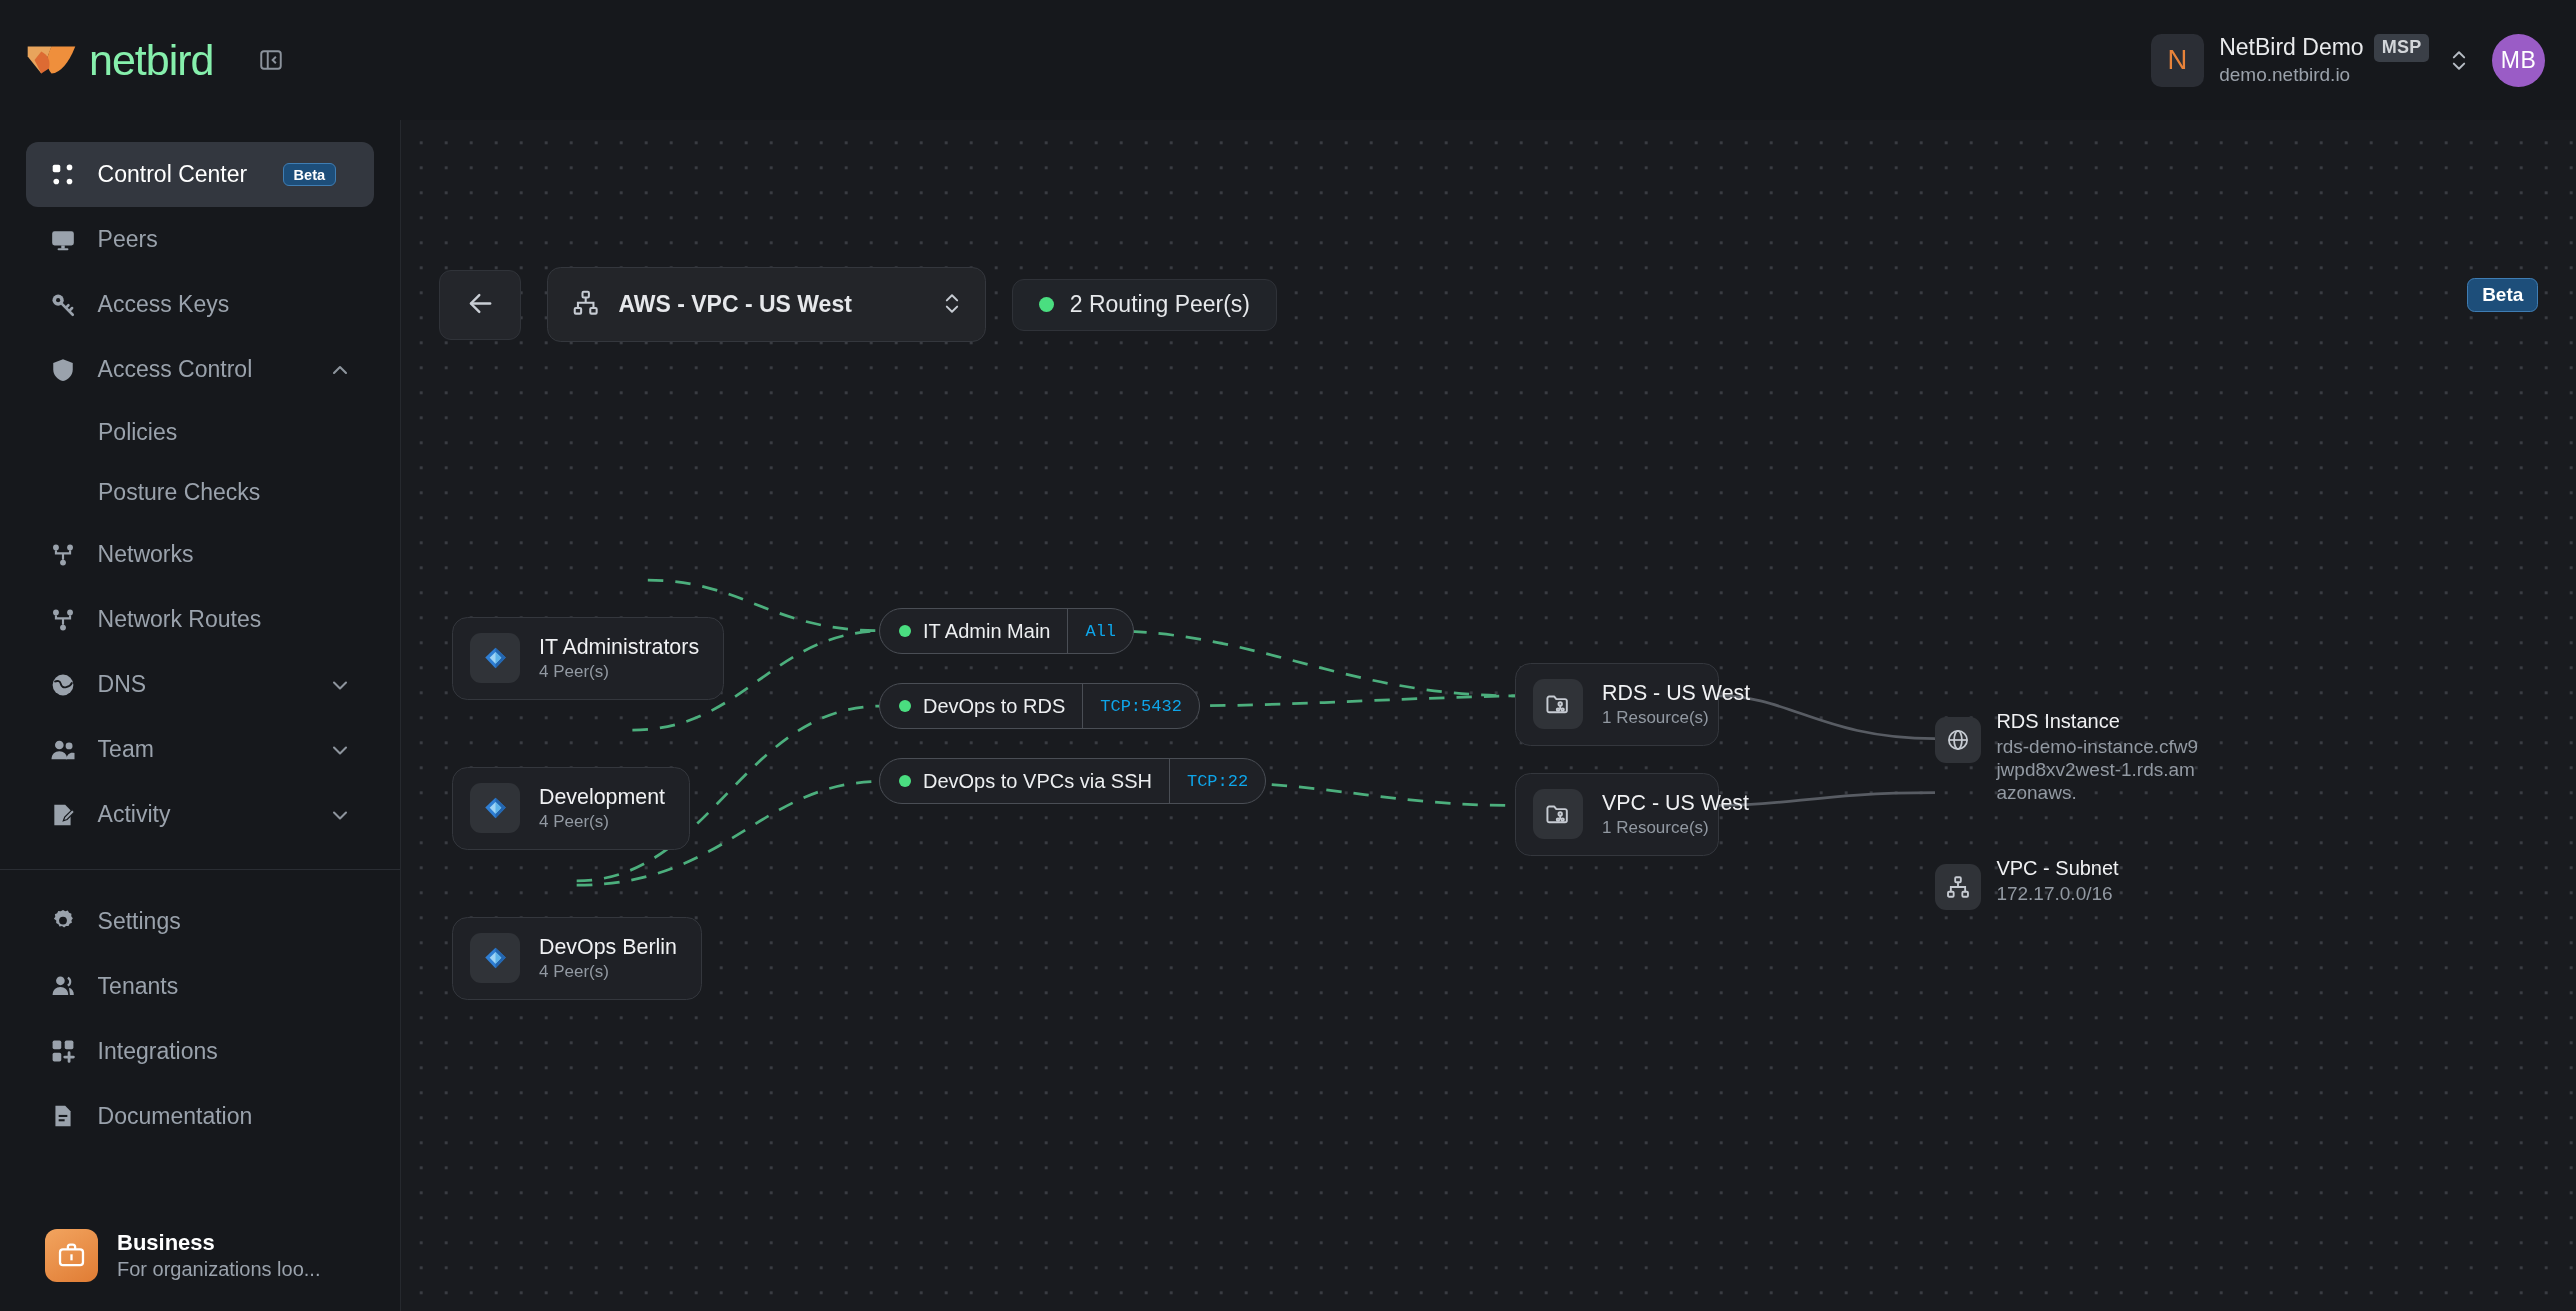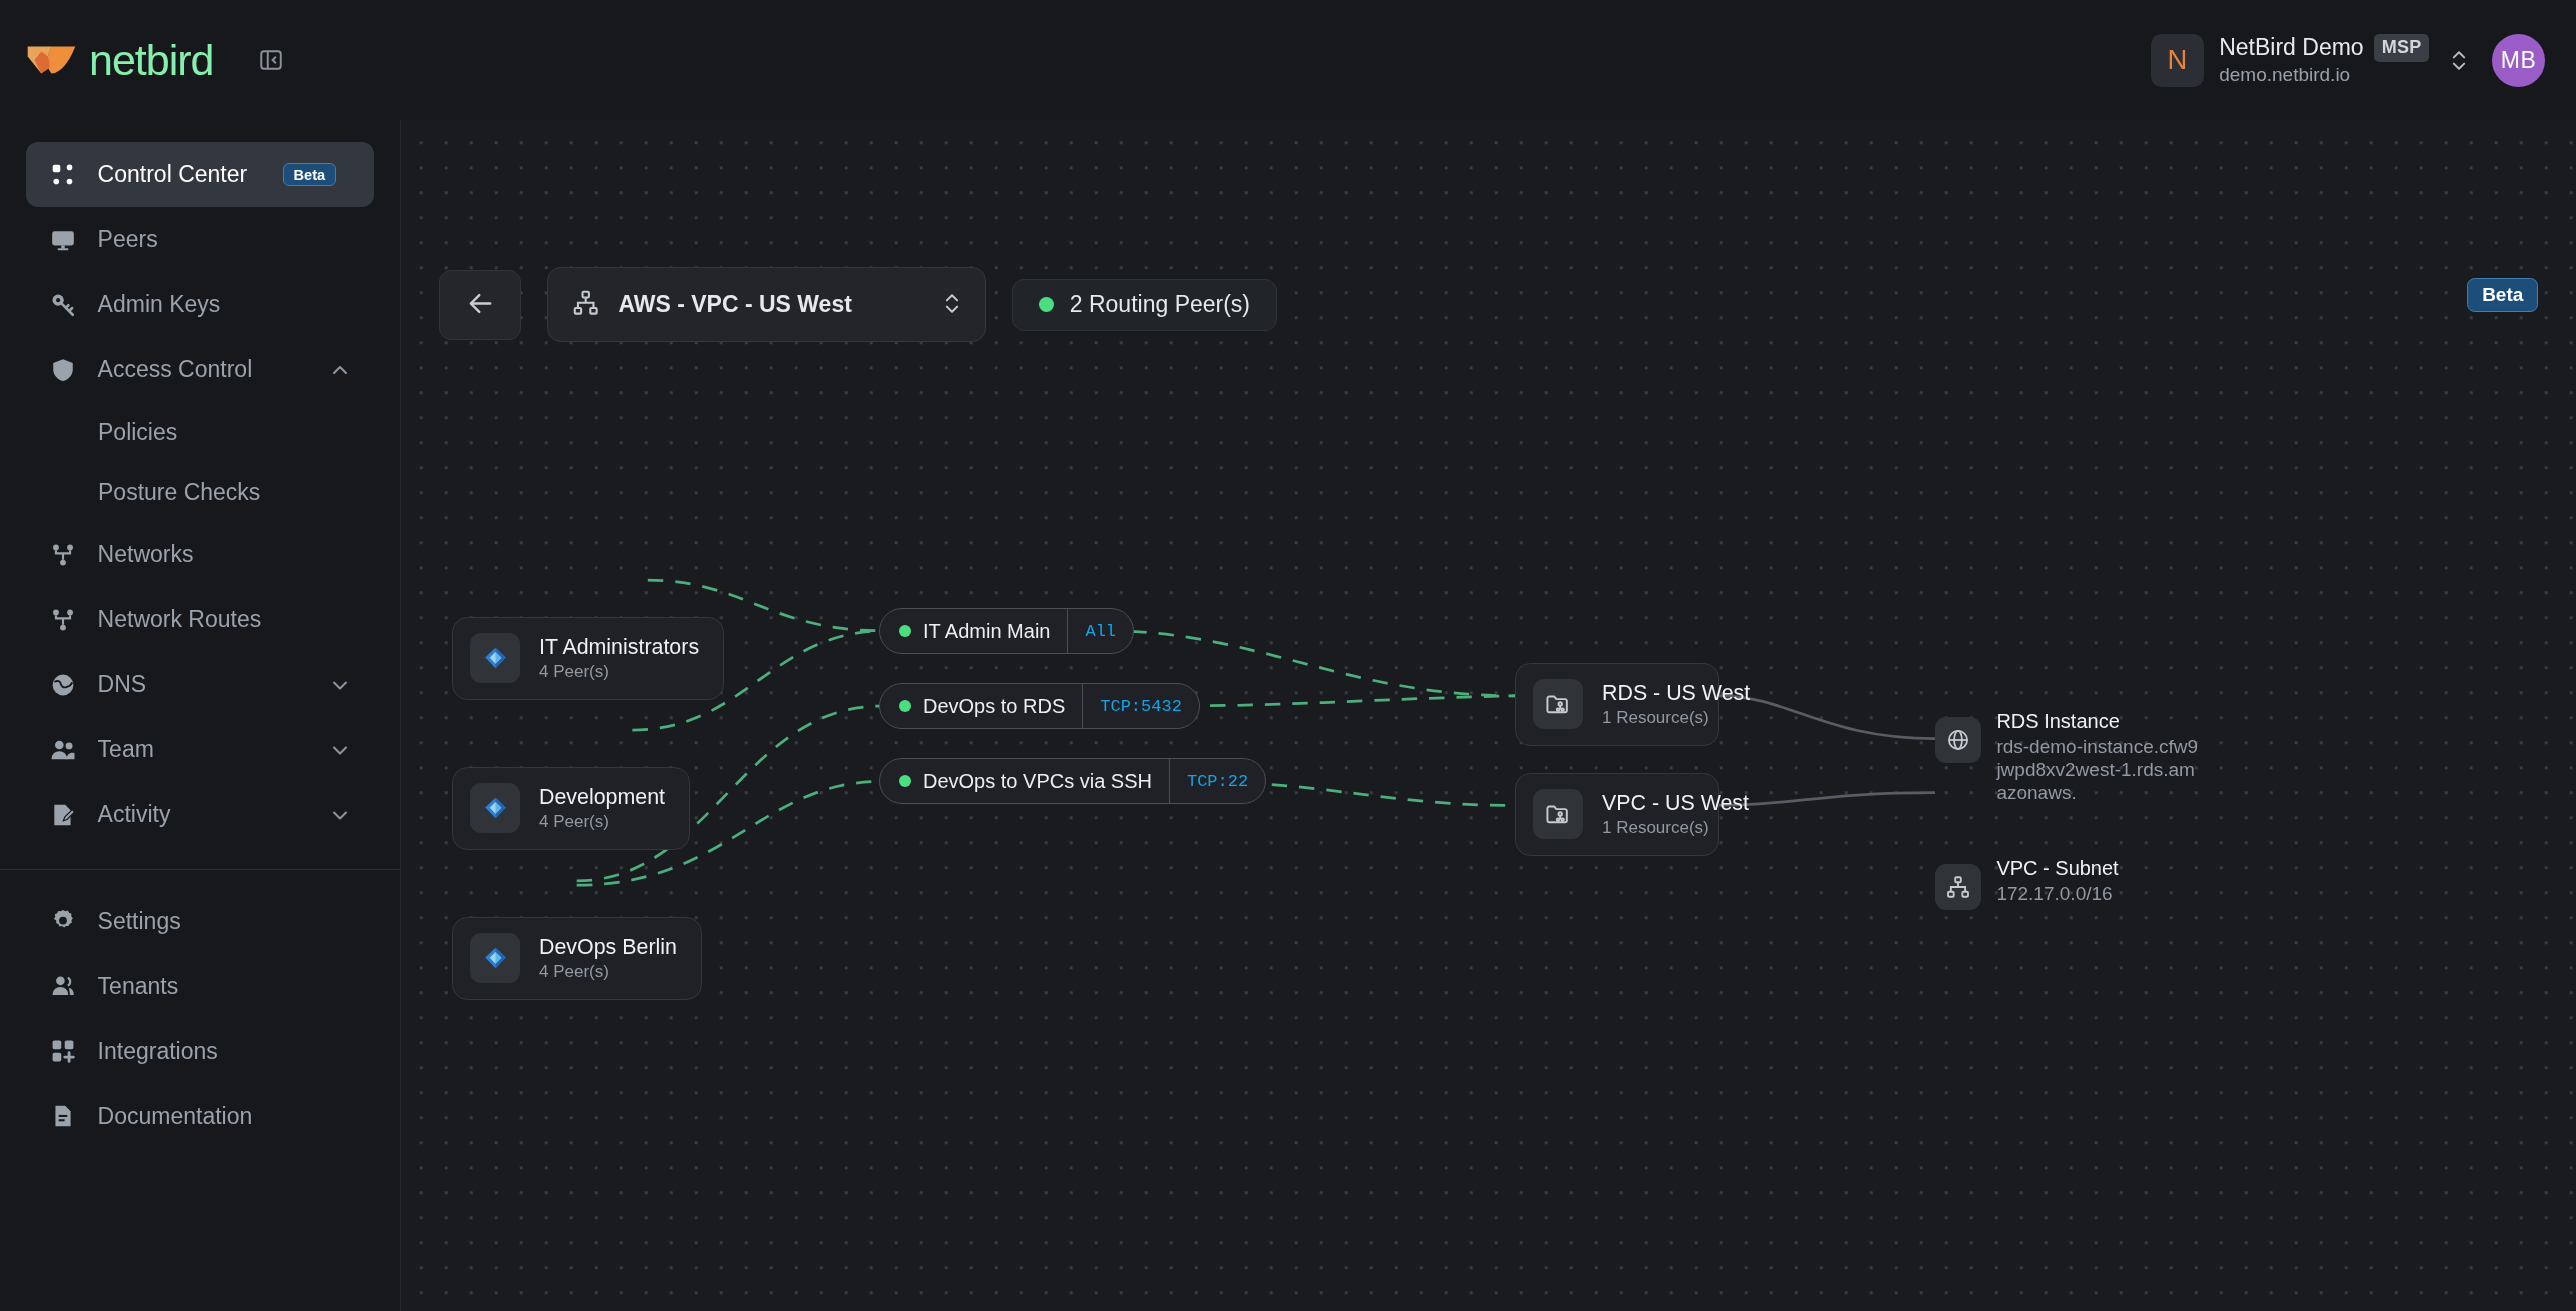--- a/index.html
+++ b/index.html
@@ -261,21 +261,21 @@
         </div>
 
         <div class="nav-item">
           <span class="nv-ico">
             <svg width="26" height="26" viewBox="0 0 24 24" fill="currentColor">
               <circle cx="7.5" cy="7.5" r="5.2"></circle>
                 <circle cx="7.5" cy="7.5" r="1.9" fill="#16181c"></circle>
               <path d="M11 11 L21 21 M17.6 17.6 L20.4 14.8 M14.6 14.6 L17 12.2" stroke="currentColor" stroke-width="2.4" fill="none" stroke-linecap="round"></path>
             </svg>
           </span>
-          <span class="nav-label">Admin Keys</span>
+          <span class="nav-label">Access Keys</span>
         </div>
 
         <div class="nav-item">
           <span class="nv-ico">
             <svg width="26" height="26" viewBox="0 0 24 24" fill="currentColor">
               <path d="M12 2 L21 5.6 V11.5 C21 16.6 17.2 20.8 12 22.2 C6.8 20.8 3 16.6 3 11.5 V5.6 Z"></path>
             </svg>
           </span>
           <span class="nav-label">Access Control</span>
           <span class="nav-chevron">
@@ -403,20 +403,35 @@
             <svg width="26" height="26" viewBox="0 0 24 24" fill="currentColor">
               <path d="M5 2.5 H14 L19 7.5 V21.5 H5 Z"></path>
               <rect x="8" y="11" width="8" height="1.9" fill="#16181c"></rect>
                 <rect x="8" y="15" width="5.5" height="1.9" fill="#16181c"></rect>
             </svg>
           </span>
           <span class="nav-label">Documentation</span>
         </div>
       </div>
 
+      <div class="sidebar-bottom">
+        <div class="plan-card">
+          <div class="plan-icon">
+            <svg width="29" height="29" viewBox="0 0 24 24" fill="none" stroke="currentColor" stroke-width="1.9">
+              <rect x="2.5" y="7" width="19" height="13" rx="2.4"></rect>
+              <path d="M9 7 V5 a2 2 0 0 1 2-2 h2 a2 2 0 0 1 2 2 v2"></path>
+              <line x1="12" y1="11" x2="12" y2="16"></line>
+            </svg>
+          </div>
+          <div class="plan-texts">
+            <span class="plan-title">Business</span>
+            <span class="plan-sub">For organizations loo...</span>
+          </div>
+        </div>
+      </div>
     </div>
 
     <div class="canvas">
 
       <div class="canvas-toolbar">
         <div class="tb-back">
           <span>
             <svg width="29" height="29" viewBox="0 0 24 24" fill="none" stroke="currentColor" stroke-width="2" stroke-linecap="round" stroke-linejoin="round">
               <line x1="20" y1="12" x2="4.5" y2="12"></line>
                 <polyline points="11,5 4,12 11,19"></polyline>

